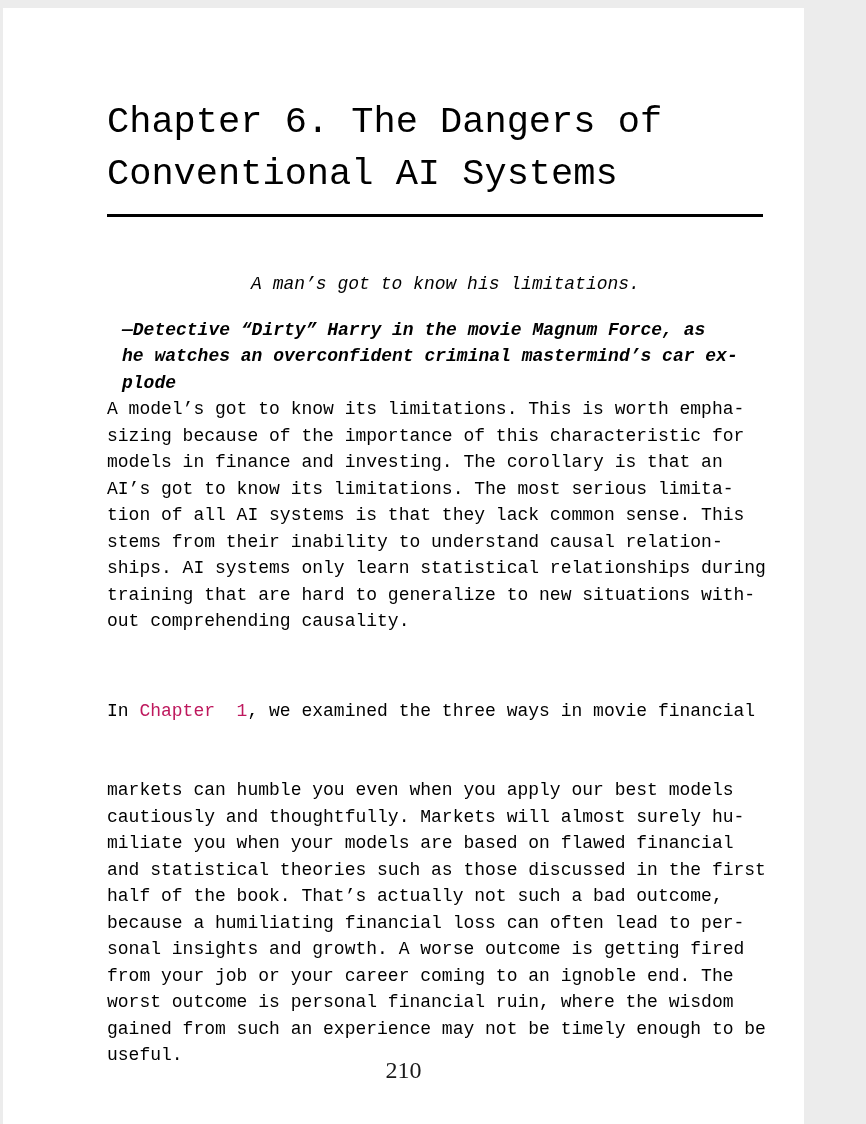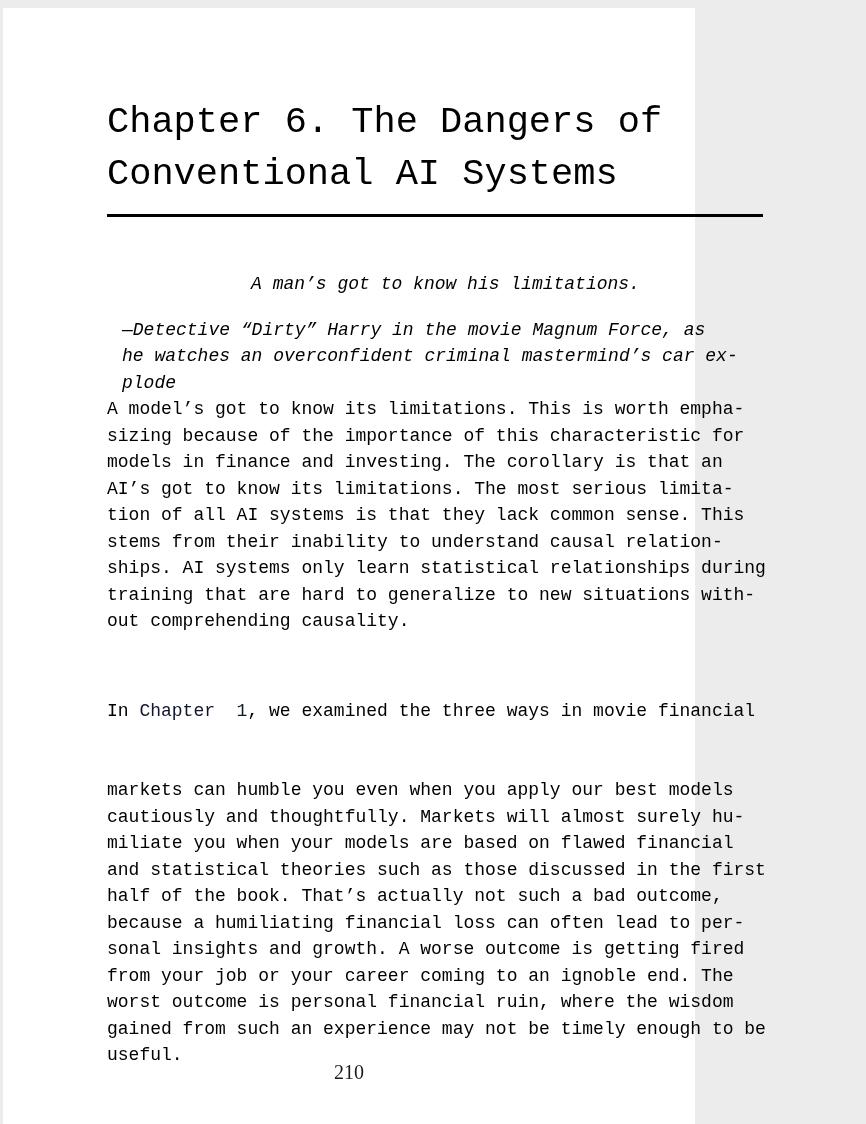--- a/index.html
+++ b/index.html
@@ -7,21 +7,21 @@
     width: 866px; height: 1124px;
     background: #ececec;
     overflow: hidden;
     position: relative;
     font-family: "Liberation Mono", "DejaVu Sans Mono", monospace;
     color: #000000;
   }
   .page {
     position: absolute;
     left: 3px; top: 8px;
-    width: 692px; height: 1116px;
+    width: 801px; height: 1116px;
     background: #ffffff;
   }
   .content {
     padding: 88px 0 0 104px;
     width: 662px;
   }
   .chapter-title {
     margin: 0;
     font-size: 37px;
     line-height: 52px;
@@ -39,35 +39,35 @@
     margin-top: 54px;
     margin-left: 15px;
     font-style: italic;
   }
   .txt {
     font-size: 18px;
     line-height: 26.5px;
     white-space: pre;
   }
   .epigraph-quote { margin: 0; text-align: center; }
-  .epigraph-attribution { margin-top: 19px; }
+  .epigraph-attribution { margin-top: 19px; font-weight: bold; }
   .para-1 { margin-top: 0; }
   .para-2 { margin-top: 10px; }
   .chapter-link {
-    color: #0f172a;
+    color: #be185d;
     text-decoration: none;
     cursor: pointer;
   }
   .page-number {
     position: absolute;
     left: 0; right: 0;
     bottom: 40px;
     text-align: center;
     font-family: "Liberation Serif", "DejaVu Serif", serif;
-    font-size: 20px;
+    font-size: 24px;
     color: #1a1a1a;
   }
 </style>
 </head>
 <body>
 
 <div class="page">
   <div class="content">
 
     <h1 class="chapter-title">Chapter 6. The Dangers of

